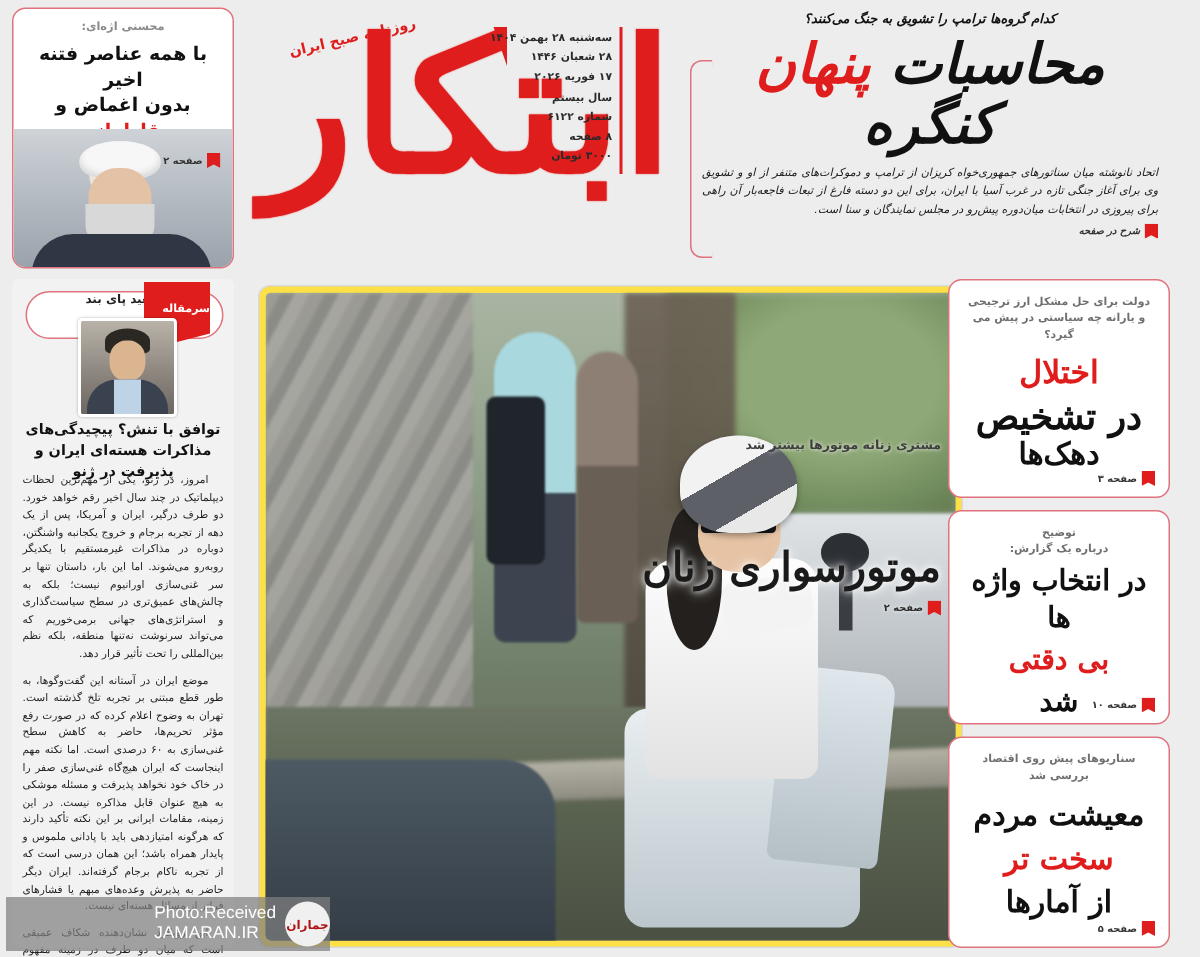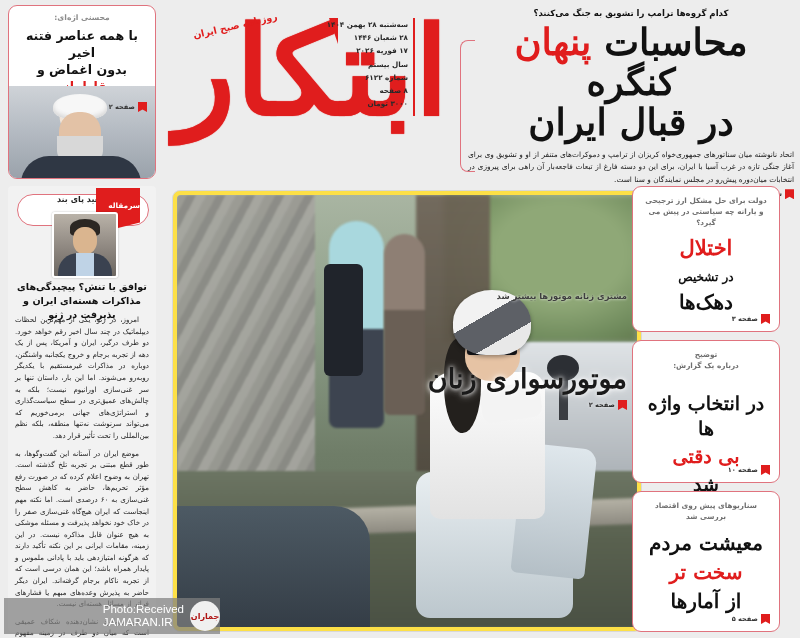--- a/index.html
+++ b/index.html
@@ -94,21 +94,21 @@
   .beard{
     position:absolute;left:48px;top:50px;width:46px;height:30px;
     background:#d8d8d8;border-radius:0 0 50% 50%;
   }
   .shoulders{
     position:absolute;left:12px;top:70px;width:120px;height:30px;
     background:#2f3744;border-radius:28px 28px 0 0;
   }
 
   
-  #lead{left:458px;top:0px;width:342px;height:180px;padding:4px 2px 0 6px;}
+  #lead{left:458px;top:0px;width:342px;height:180px;padding:4px 24px 0 6px;font-style:italic;}
   .lead-kicker{font-size:8.6px;font-weight:bold;color:#111;text-align:center;margin-top:4px;}
   .lead-head{
     font-family:"DejaVu Serif","Liberation Serif",serif;
     font-size:37px;line-height:40px;font-weight:bold;color:#111;
     text-align:center;margin-top:4px;letter-spacing:-1px;
   }
   .lead-head .rd{color:#e01d1d;}
   .lead-body{
     font-size:7.4px;line-height:12.4px;color:#1a1a1a;text-align:justify;
     margin-top:7px;padding:0 4px;
@@ -310,21 +310,20 @@
       <span class="pagemark"></span>
       <span class="pagemark-label">صفحه ۲</span>
     </div>
   </div>
 
   <div class="plain" id="lead">
     <div class="lead-bracket"></div>
     <div class="lead-kicker">کدام گروه‌ها ترامپ را تشویق به جنگ می‌کنند؟</div>
     <div class="lead-head">
       <span>محاسبات </span><span class="rd">پنهان</span><span> کنگره</span><br>
-      <span>در قبال ایران</span>
     </div>
     <div class="lead-body">اتحاد نانوشته میان سناتورهای جمهوری‌خواه کریزان از ترامپ و دموکرات‌های متنفر از او و تشویق وی برای آغاز جنگی تازه در غرب آسیا با ایران، برای این دو دسته فارغ از تبعات فاجعه‌بار آن راهی برای پیروزی در انتخابات میان‌دوره پیش‌رو در مجلس نمایندگان و سنا است.</div>
     <div class="lead-foot">
       <span class="pagemark"></span>
       <span class="pagemark-label">شرح در صفحه</span>
     </div>
   </div>
 
   <div class="plain" id="editorial">
     <div class="ed-pill"></div>
@@ -375,32 +374,32 @@
       <div class="ph-foot">
         <span class="pagemark"></span>
         <span class="pagemark-label">صفحه ۲</span>
       </div>
     </div>
   </div>
 
   <div class="card side" id="side1">
     <div class="sd-kicker">دولت برای حل مشکل ارز ترجیحی و یارانه چه سیاستی در پیش می گیرد؟</div>
     <div class="sd-line rd" style="font-size:21px;line-height:26px;margin-top:7px;">اختلال</div>
-    <div class="sd-line" style="font-size:12px;line-height:25px;margin-top:4px;">در تشخیص</div>
+    <div class="sd-line" style="font-size:24px;line-height:25px;margin-top:4px;">در تشخیص</div>
     <div class="sd-line" style="font-size:20px;line-height:25px;">دهک‌ها</div>
     <div class="sd-foot">
       <span class="pagemark"></span>
       <span class="pagemark-label">صفحه ۳</span>
     </div>
   </div>
 
   <div class="card side" id="side2">
     <div class="sd-kicker">توضیح</div>
     <div class="sd-kicker">درباره یک گزارش:</div>
-    <div class="sd-line" style="font-size:19px;line-height:25px;margin-top:20px;">در انتخاب واژه ها</div>
+    <div class="sd-line" style="font-size:19px;line-height:25px;margin-top:4px;">در انتخاب واژه ها</div>
     <div class="sd-line rd" style="font-size:19px;line-height:25px;margin-top:3px;">بی دقتی</div>
     <div class="sd-line" style="font-size:19px;line-height:25px;margin-top:3px;">شد</div>
     <div class="sd-foot">
       <span class="pagemark"></span>
       <span class="pagemark-label">صفحه ۱۰</span>
     </div>
   </div>
 
   <div class="card side" id="side3">
     <div class="sd-kicker">سناریوهای پیش روی اقتصاد</div>

